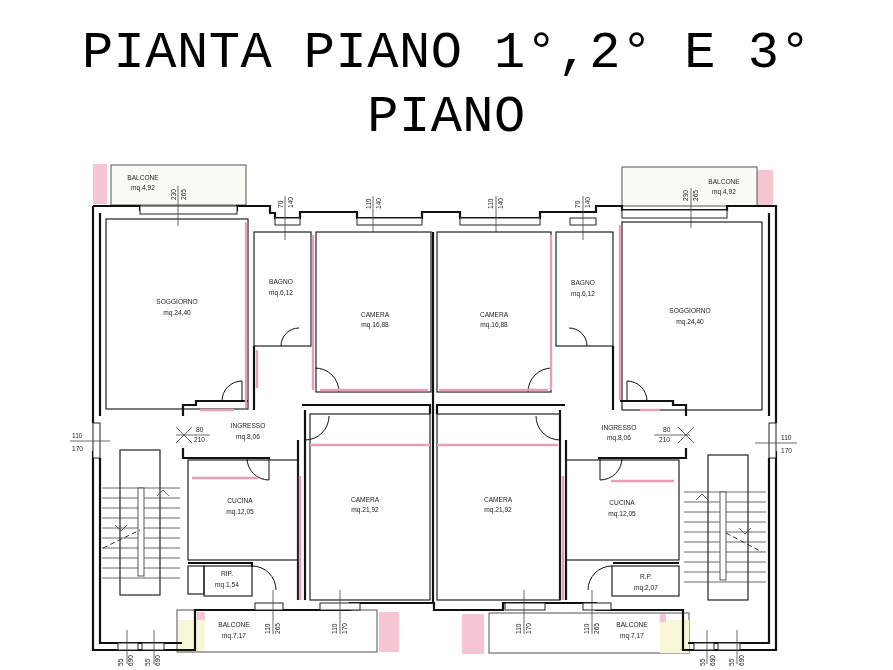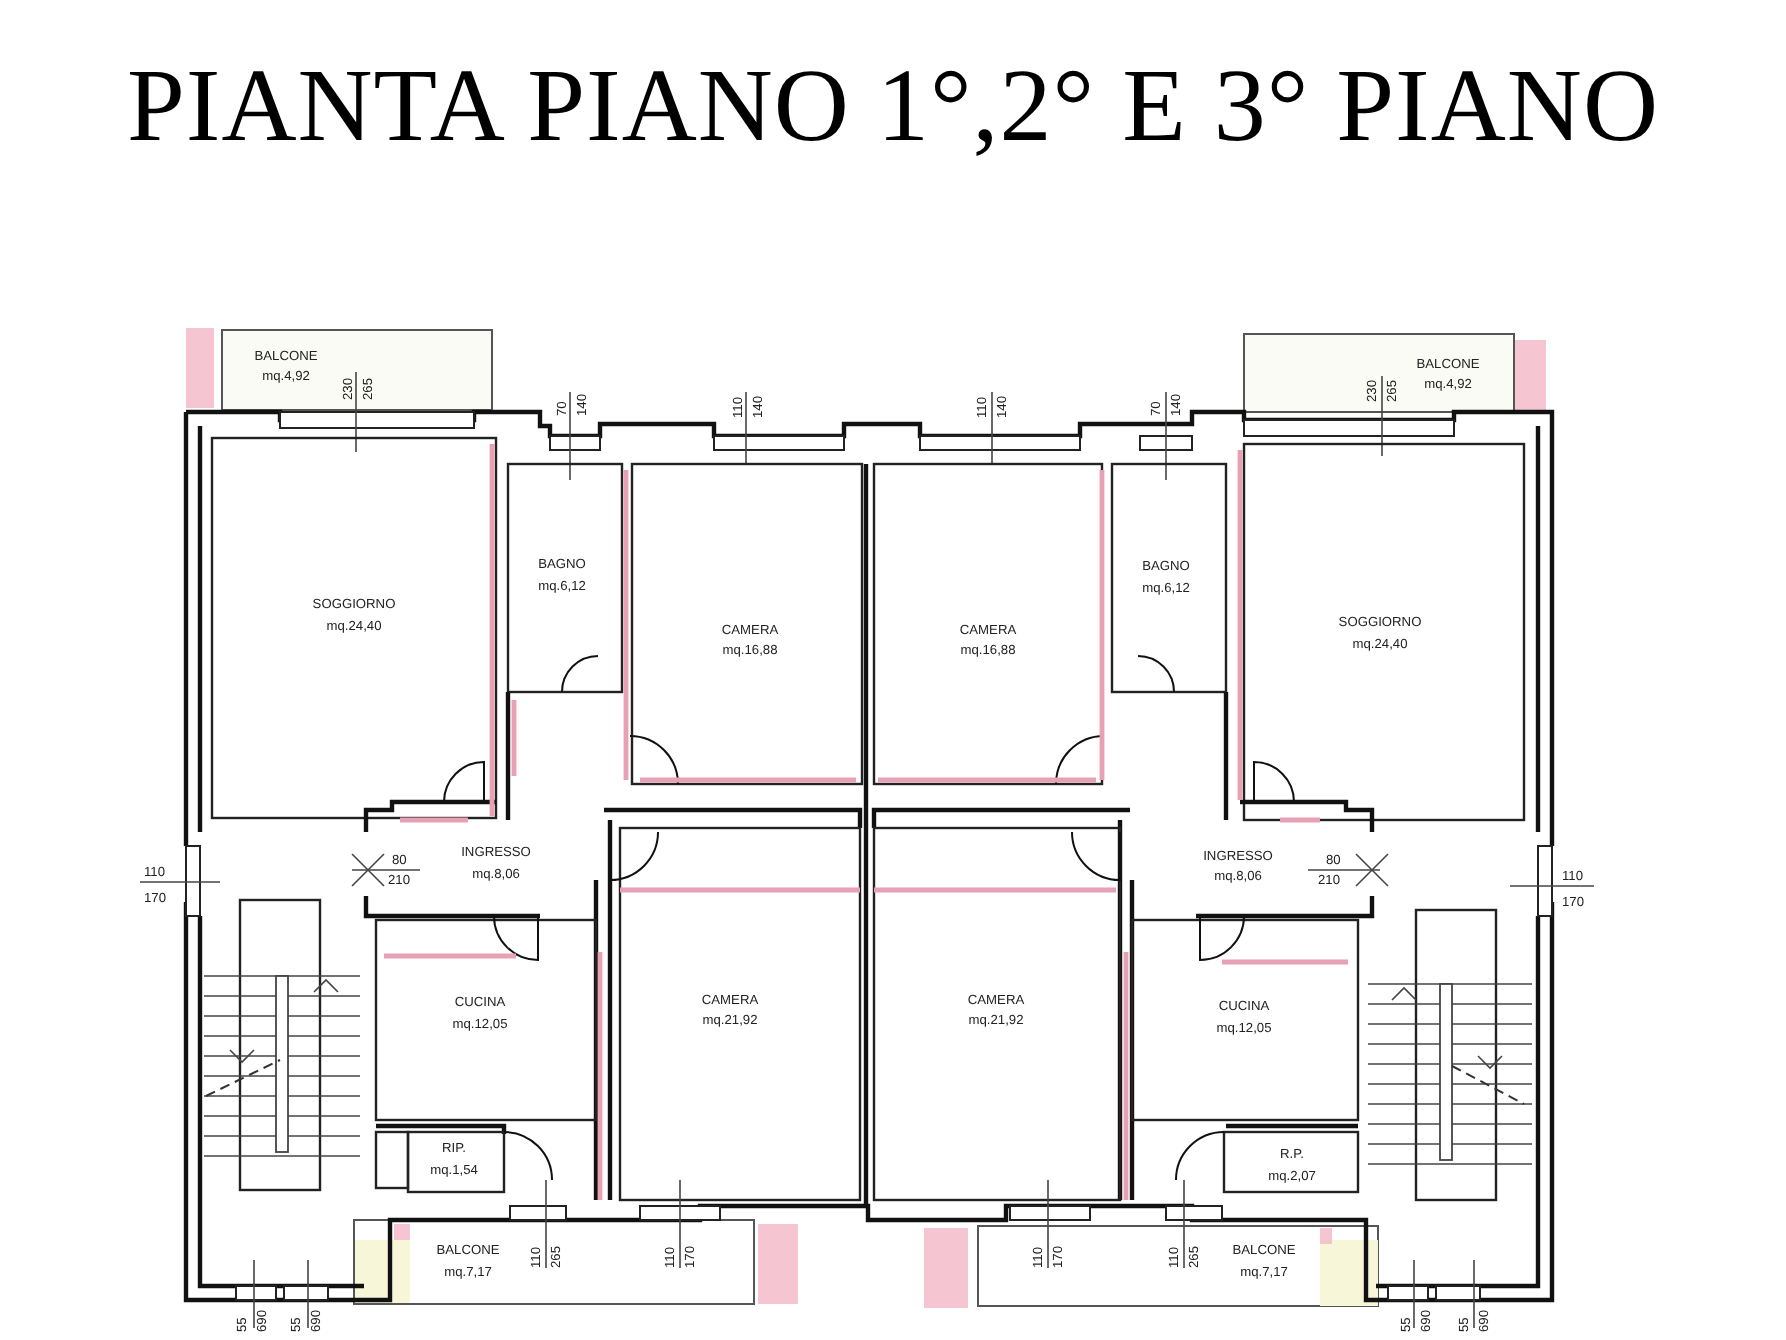--- a/index.html
+++ b/index.html
@@ -1,19 +1,19 @@
 <!DOCTYPE html>
 <html><head>
 <meta charset="utf-8">
 <style>
   html, body { margin: 0; padding: 0; background: #ffffff; }
   body { width: 893px; height: 670px; position: relative; overflow: hidden; font-family: "Liberation Sans", sans-serif; }
   .title {
     position: absolute; left: 0; top: 22px; width: 893px; text-align: center;
-    font-family: Liberation Serif, serif; font-size: 52px; color: #000;
+    font-family: Liberation Mono, monospace; font-size: 52px; color: #000;
     letter-spacing: 0.5px; line-height: 64px;
   }
   svg.plan { position: absolute; left: 0; top: 0; }
   .w { fill: none; stroke: #111; stroke-width: 2.2; }
   .wt { fill: none; stroke: #222; stroke-width: 1.2; }
   .thin { fill: none; stroke: #444; stroke-width: 0.8; }
   .pink { fill: none; stroke: #e8a0b4; stroke-width: 2.4; }
   .pinkfill { fill: #f3b8c7; opacity: 0.8; }
   .yellow { fill: #f8f6d8; }
   .lbl { font-family: "Liberation Sans", sans-serif; font-size: 6.6px; fill: #222; text-anchor: middle; }

